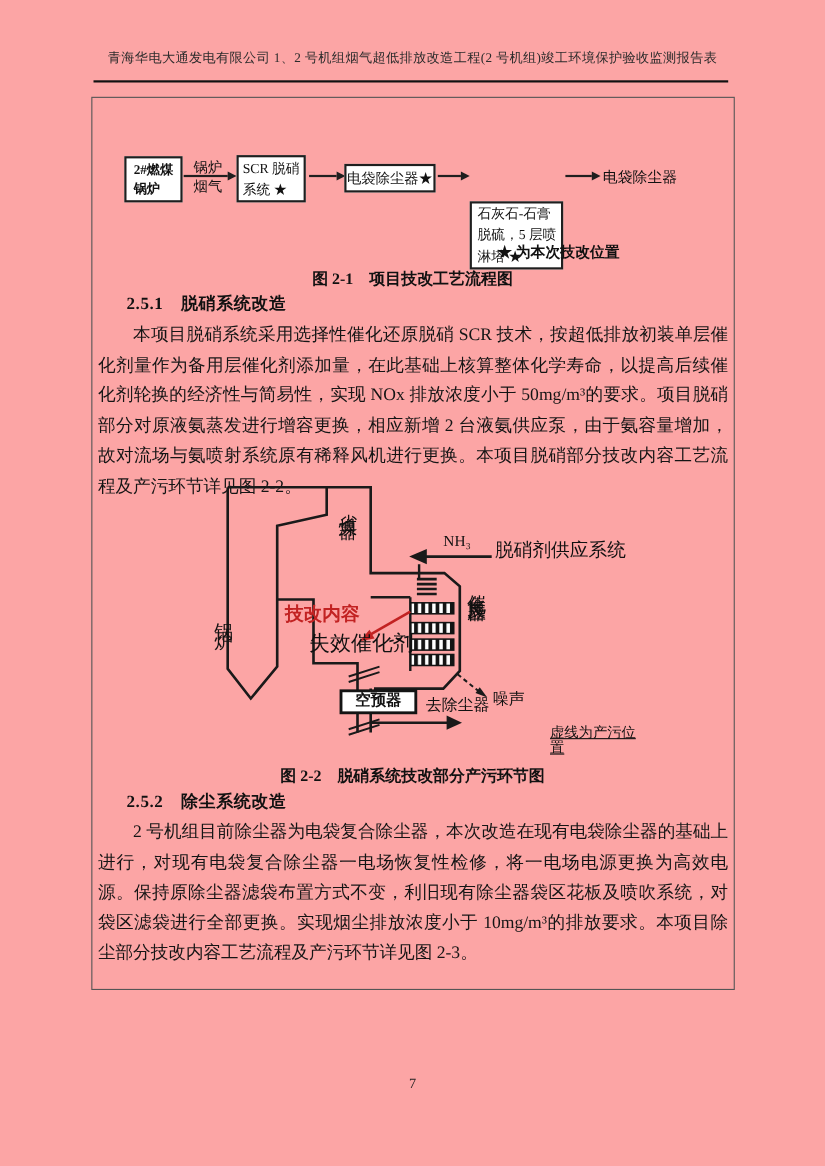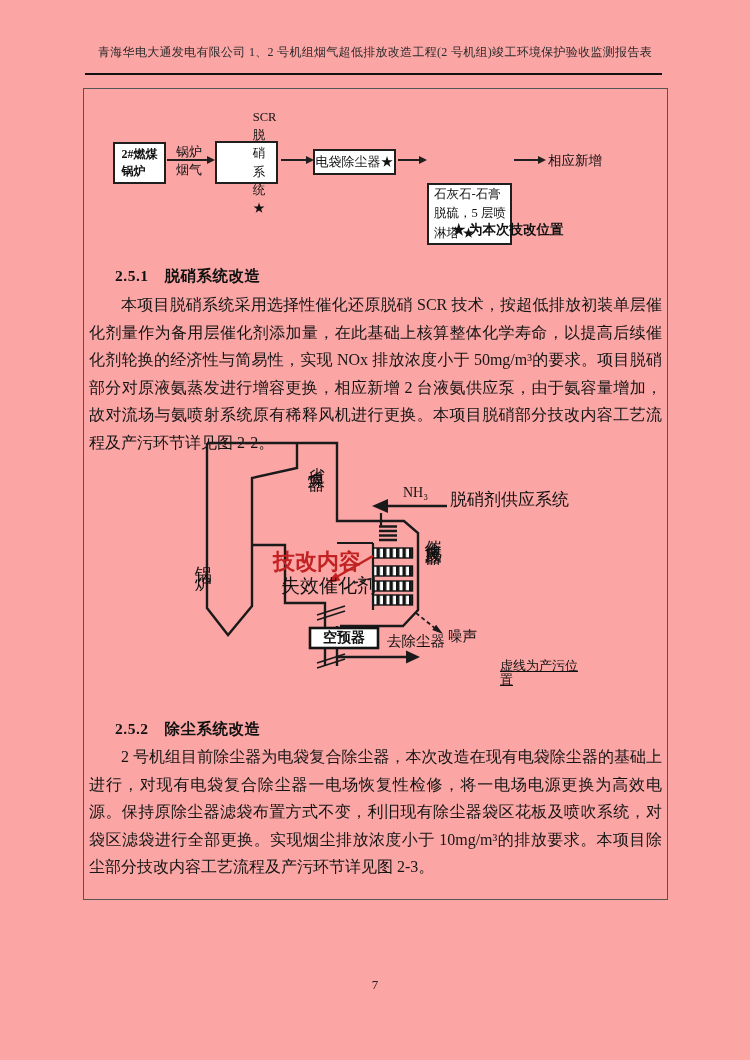--- a/index.html
+++ b/index.html
@@ -59,38 +59,39 @@
 
   <div class="abs content-box"></div>
 
   <div class="abs fc-box pre" style="left:113px; top:142px; width:53px; height:42px; font-weight:bold; font-size:12px;">2#燃煤
 锅炉</div>
 
   <div class="harrow" style="left:167px; top:159px; width:40px;"></div>
   <div class="abs fc-label pre" style="left:170px; top:143px; width:38px;">锅炉
 烟气</div>
 
-  <div class="abs fc-box pre" style="left:215px; top:141px; width:63px; height:43px;padding-left:36px;">SCR 脱硝
+  <div class="abs fc-box pre" style="left:215px; top:141px; width:63px; height:43px;">SCR 脱硝
 系统 ★</div>
 
   <div class="harrow" style="left:281px; top:159px; width:25px;"></div>
 
   <div class="abs fc-box" style="left:313px; top:149px; width:83px; height:26px; font-size:13px;">电袋除尘器★</div>
 
   <div class="harrow" style="left:398px; top:159px; width:21px;"></div>
 
   <div class="abs fc-box pre" style="left:427px; top:135px; width:85px; height:62px; justify-content:flex-start; text-align:left; padding-left:5px; line-height:1.55;margin-top:48px;">石灰石-石膏
 脱硫，5 层喷
 淋塔 ★</div>
 
   <div class="harrow" style="left:514px; top:159px; width:24px;"></div>
-  <div class="abs fc-label" style="left:548px; top:152px; font-size:13.5px;">相应新增</div>
+  <div class="abs fc-label" style="left:548px; top:152px; font-size:13.5px;">电袋除尘器</div>
 
   <div class="abs fc-label" style="left:452px; top:221px; font-size:13.5px; font-weight:bold;">★ 为本次技改位置</div>
 
+  <div class="abs caption" style="top:244px;">图 2-1　项目技改工艺流程图</div>
 
   <div class="abs sec-heading" style="left:115px; top:266px;">2.5.1　脱硝系统改造</div>
   <div class="abs para" style="top:291px;">本项目脱硝系统采用选择性催化还原脱硝 SCR 技术，按超低排放初装单层催化剂量作为备用层催化剂添加量，在此基础上核算整体化学寿命，以提高后续催化剂轮换的经济性与简易性，实现 NOx 排放浓度小于 50mg/m³的要求。项目脱硝部分对原液氨蒸发进行增容更换，相应新增 2 台液氨供应泵，由于氨容量增加，故对流场与氨喷射系统原有稀释风机进行更换。本项目脱硝部分技改内容工艺流程及产污环节详见图 2-2。</div>
 
   <div class="abs fig2">
     <svg width="415" height="250" viewBox="0 0 415 250">
       <defs>
         <pattern id="catstripe" width="6.5" height="12" patternUnits="userSpaceOnUse">
           <rect width="6.5" height="12" fill="#ffffff"></rect>
           <rect width="3.4" height="12" fill="#141414"></rect>
@@ -126,28 +127,29 @@
       <path d="M179,145 L199,140" stroke="#1a1a1a" stroke-width="1.6" stroke-dasharray="4,3"></path>
 
       <path d="M241,175 L261,191" stroke="#1a1a1a" stroke-width="1.8" stroke-dasharray="4,3"></path>
       <polygon points="268,196 257.3,191.9 261.1,186.8" fill="#1a1a1a"></polygon>
     </svg>
 
     <div class="dlabel vtext" style="left:18px; top:115px; font-size:17px; letter-spacing:7px;">锅炉</div>
     <div class="dlabel vtext" style="left:131px; top:16px; font-size:17px; letter-spacing:4px;">省煤器</div>
     <div class="dlabel" style="left:228px; top:47px; font-size:14px; font-family:'Liberation Serif','DejaVu Serif',serif;">NH₃</div>
     <div class="dlabel" style="left:275px; top:53px; font-size:17px;">脱硝剂供应系统</div>
-    <div class="dlabel red" style="left:98px; top:112px; font-size:22px;">技改内容</div>
+    <div class="dlabel red" style="left:84px; top:112px; font-size:17px;">技改内容</div>
     <div class="dlabel" style="left:106px; top:138px; font-size:19px;">失效催化剂</div>
     <div class="dlabel vtext" style="left:248px; top:89px; font-size:17px; letter-spacing:2px;">催化反应器</div>
     <div class="dlabel" style="left:135px; top:190px; width:68px; height:20px; display:flex; align-items:center; justify-content:center; font-size:14px; font-weight:bold;">空预器</div>
     <div class="dlabel" style="left:212px; top:196px; font-size:14.5px;">去除尘器</div>
     <div class="dlabel" style="left:273px; top:191px; font-size:14.5px;">噪声</div>
     <div class="dlabel" style="left:325px; top:221px; font-size:13px;text-decoration:underline;">虚线为产污位置</div>
   </div>
 
+  <div class="abs caption" style="top:696px;">图 2-2　脱硝系统技改部分产污环节图</div>
 
   <div class="abs sec-heading" style="left:115px; top:719px;">2.5.2　除尘系统改造</div>
   <div class="abs para" style="top:743px;">2 号机组目前除尘器为电袋复合除尘器，本次改造在现有电袋除尘器的基础上进行，对现有电袋复合除尘器一电场恢复性检修，将一电场电源更换为高效电源。保持原除尘器滤袋布置方式不变，利旧现有除尘器袋区花板及喷吹系统，对袋区滤袋进行全部更换。实现烟尘排放浓度小于 10mg/m³的排放要求。本项目除尘部分技改内容工艺流程及产污环节详见图 2-3。</div>
 
   <div class="abs page-num">7</div>
 
 </div>
 
 </body></html>

